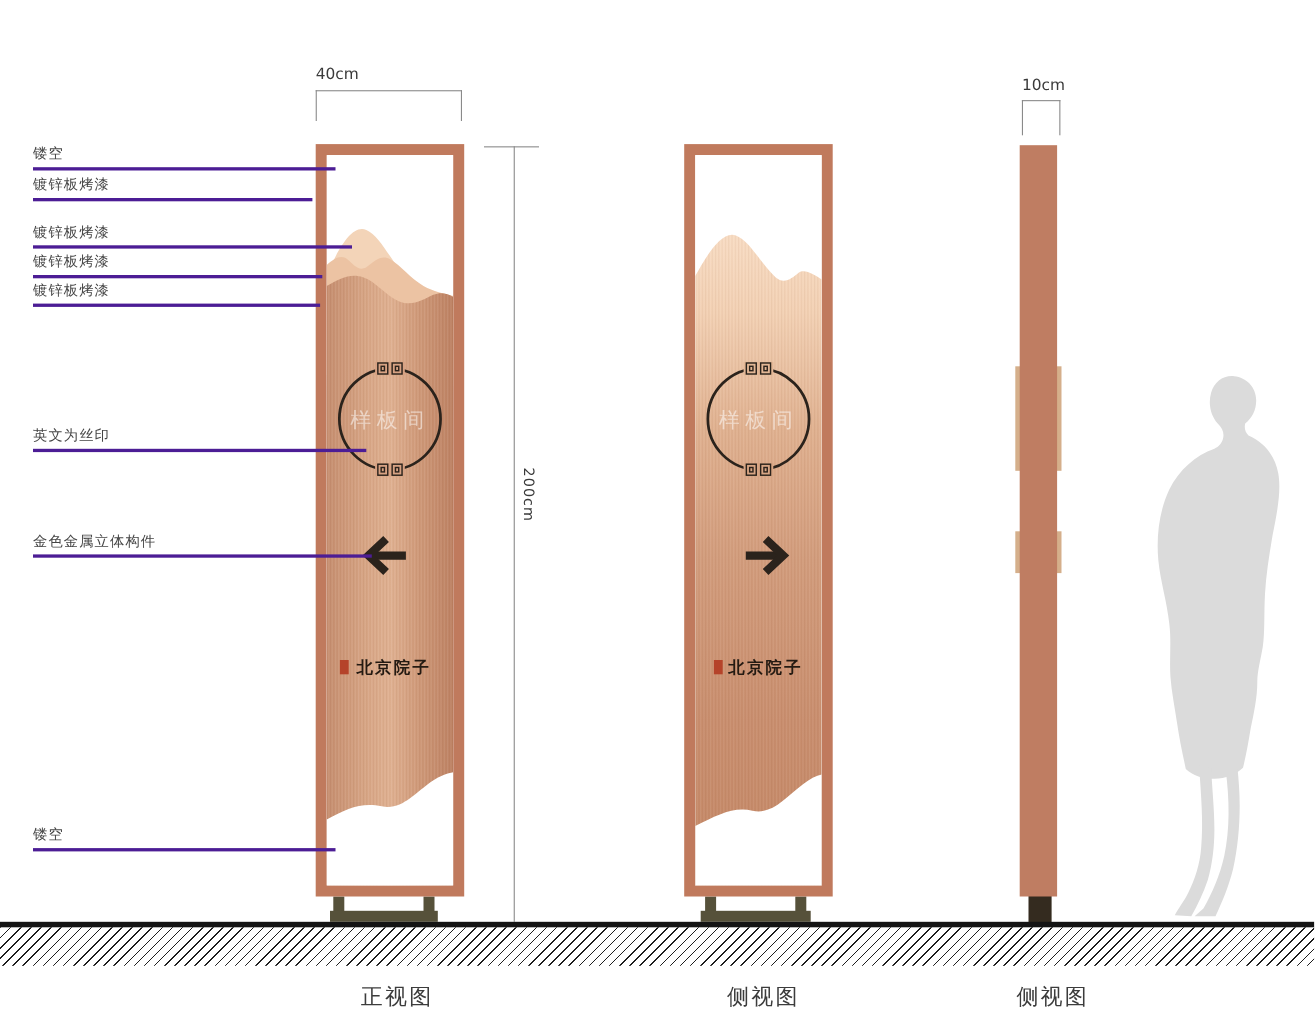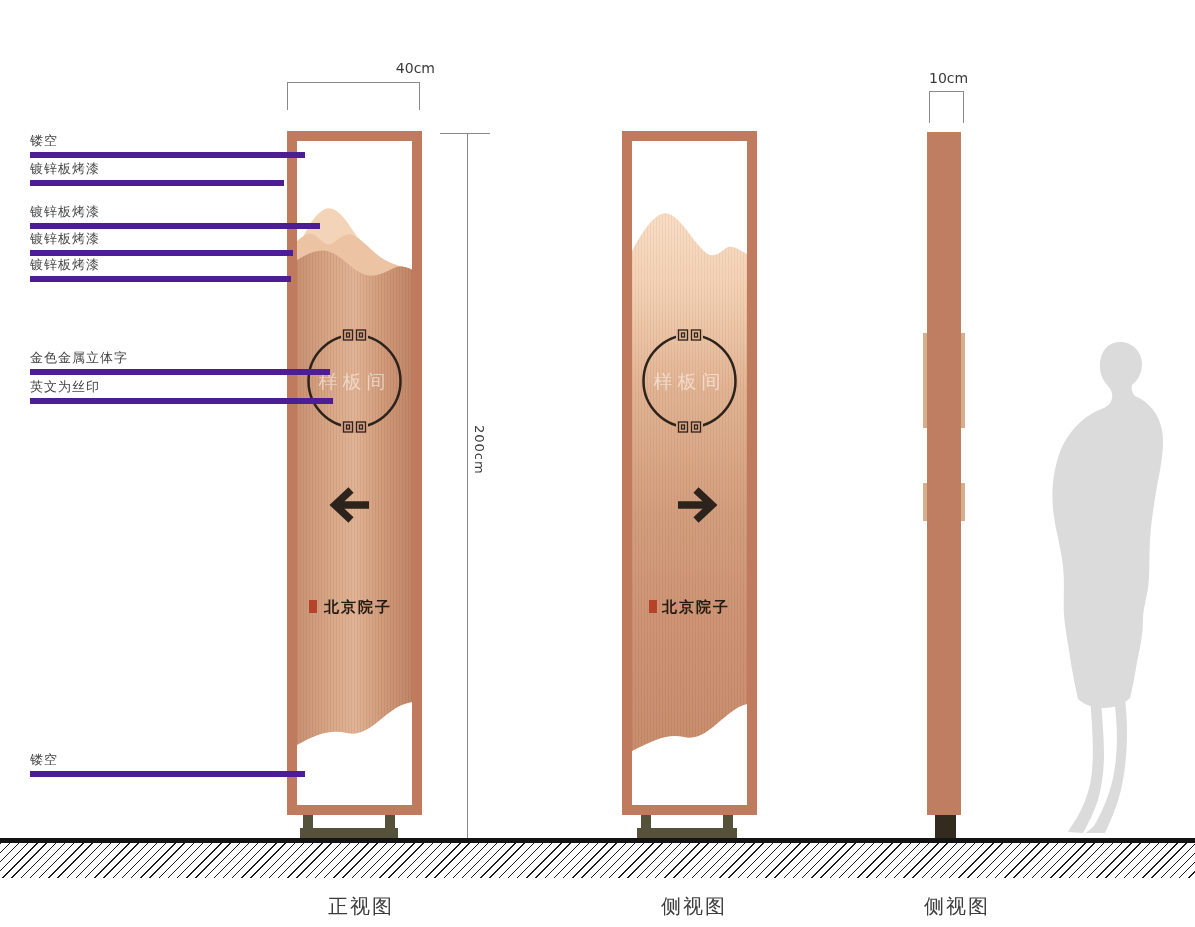--- a/index.html
+++ b/index.html
@@ -1,20 +1,20 @@
 <!DOCTYPE html>
 <html><head>
 <meta charset="utf-8">
 <style>
   html,body{margin:0;padding:0;background:#ffffff;}
   #stage{position:relative;width:1195px;height:927px;background:#fff;overflow:hidden;
          font-family:"DejaVu Sans","Liberation Sans",sans-serif;color:#404040;}
 
   
-  .ann{position:absolute;left:30px;border-bottom:6px solid #4c1d95;z-index:6;}
+  .ann{position:absolute;left:30px;border-bottom:3px solid #4c1d95;z-index:6;}
   .ann .ann-text{display:block;font-size:13px;line-height:16px;padding-bottom:3px;color:#454545;
                  letter-spacing:1px;white-space:nowrap;}
 
   
   .dim-bracket{position:absolute;border-top:1px solid #8a8a8a;border-left:1px solid #8a8a8a;
                border-right:1px solid #8a8a8a;z-index:2;}
   .dim-label{position:absolute;font-size:14px;color:#3a3a3a;z-index:2;}
   .dim-vline{position:absolute;width:1px;background:#8a8a8a;z-index:1;}
   .dim-tick{position:absolute;height:1px;background:#8a8a8a;z-index:1;}
   .dim-label-v{position:absolute;font-size:13px;color:#3a3a3a;writing-mode:vertical-rl;z-index:2;letter-spacing:1px;}
@@ -56,31 +56,31 @@
     </div>
   <div class="ann" style="top:204px;width:290px">
     <span class="ann-text">镀锌板烤漆</span>
     </div>
   <div class="ann" style="top:231px;width:263px">
     <span class="ann-text">镀锌板烤漆</span>
     </div>
   <div class="ann" style="top:257px;width:261px">
     <span class="ann-text">镀锌板烤漆</span>
     </div>
-  <div class="ann" style="top:350px;width:300px">
-    <span class="ann-text">金色金属立体字</span>
-    </div>
-  <div class="ann" style="top:379px;width:303px">
+  <div class="ann" style="top:389px;width:303px">
     <span class="ann-text">英文为丝印</span>
+    </div>
+  <div class="ann" style="top:485px;width:308px">
+    <span class="ann-text">金色金属立体构件</span>
     </div>
   <div class="ann" style="top:752px;width:275px">
     <span class="ann-text">镂空</span>
     </div>
 
-  <div class="dim-label" style="left:302px;top:60px;width:133px;text-align:right">40cm</div>
+  <div class="dim-label" style="left:287px;top:60px;width:133px;text-align:left">40cm</div>
   <div class="dim-bracket" style="left:287px;top:82px;width:131px;height:27px"></div>
 
   <div class="dim-tick" style="left:440px;top:133px;width:50px"></div>
   <div class="dim-vline" style="left:467px;top:133px;height:705px"></div>
   <div class="dim-label-v" style="left:472px;top:425px">200cm</div>
 
   <div class="dim-label" style="left:929px;top:70px;width:35px;text-align:center">10cm</div>
   <div class="dim-bracket" style="left:929px;top:91px;width:33px;height:31px"></div>
 
   <div class="pillar" style="left:287px">

